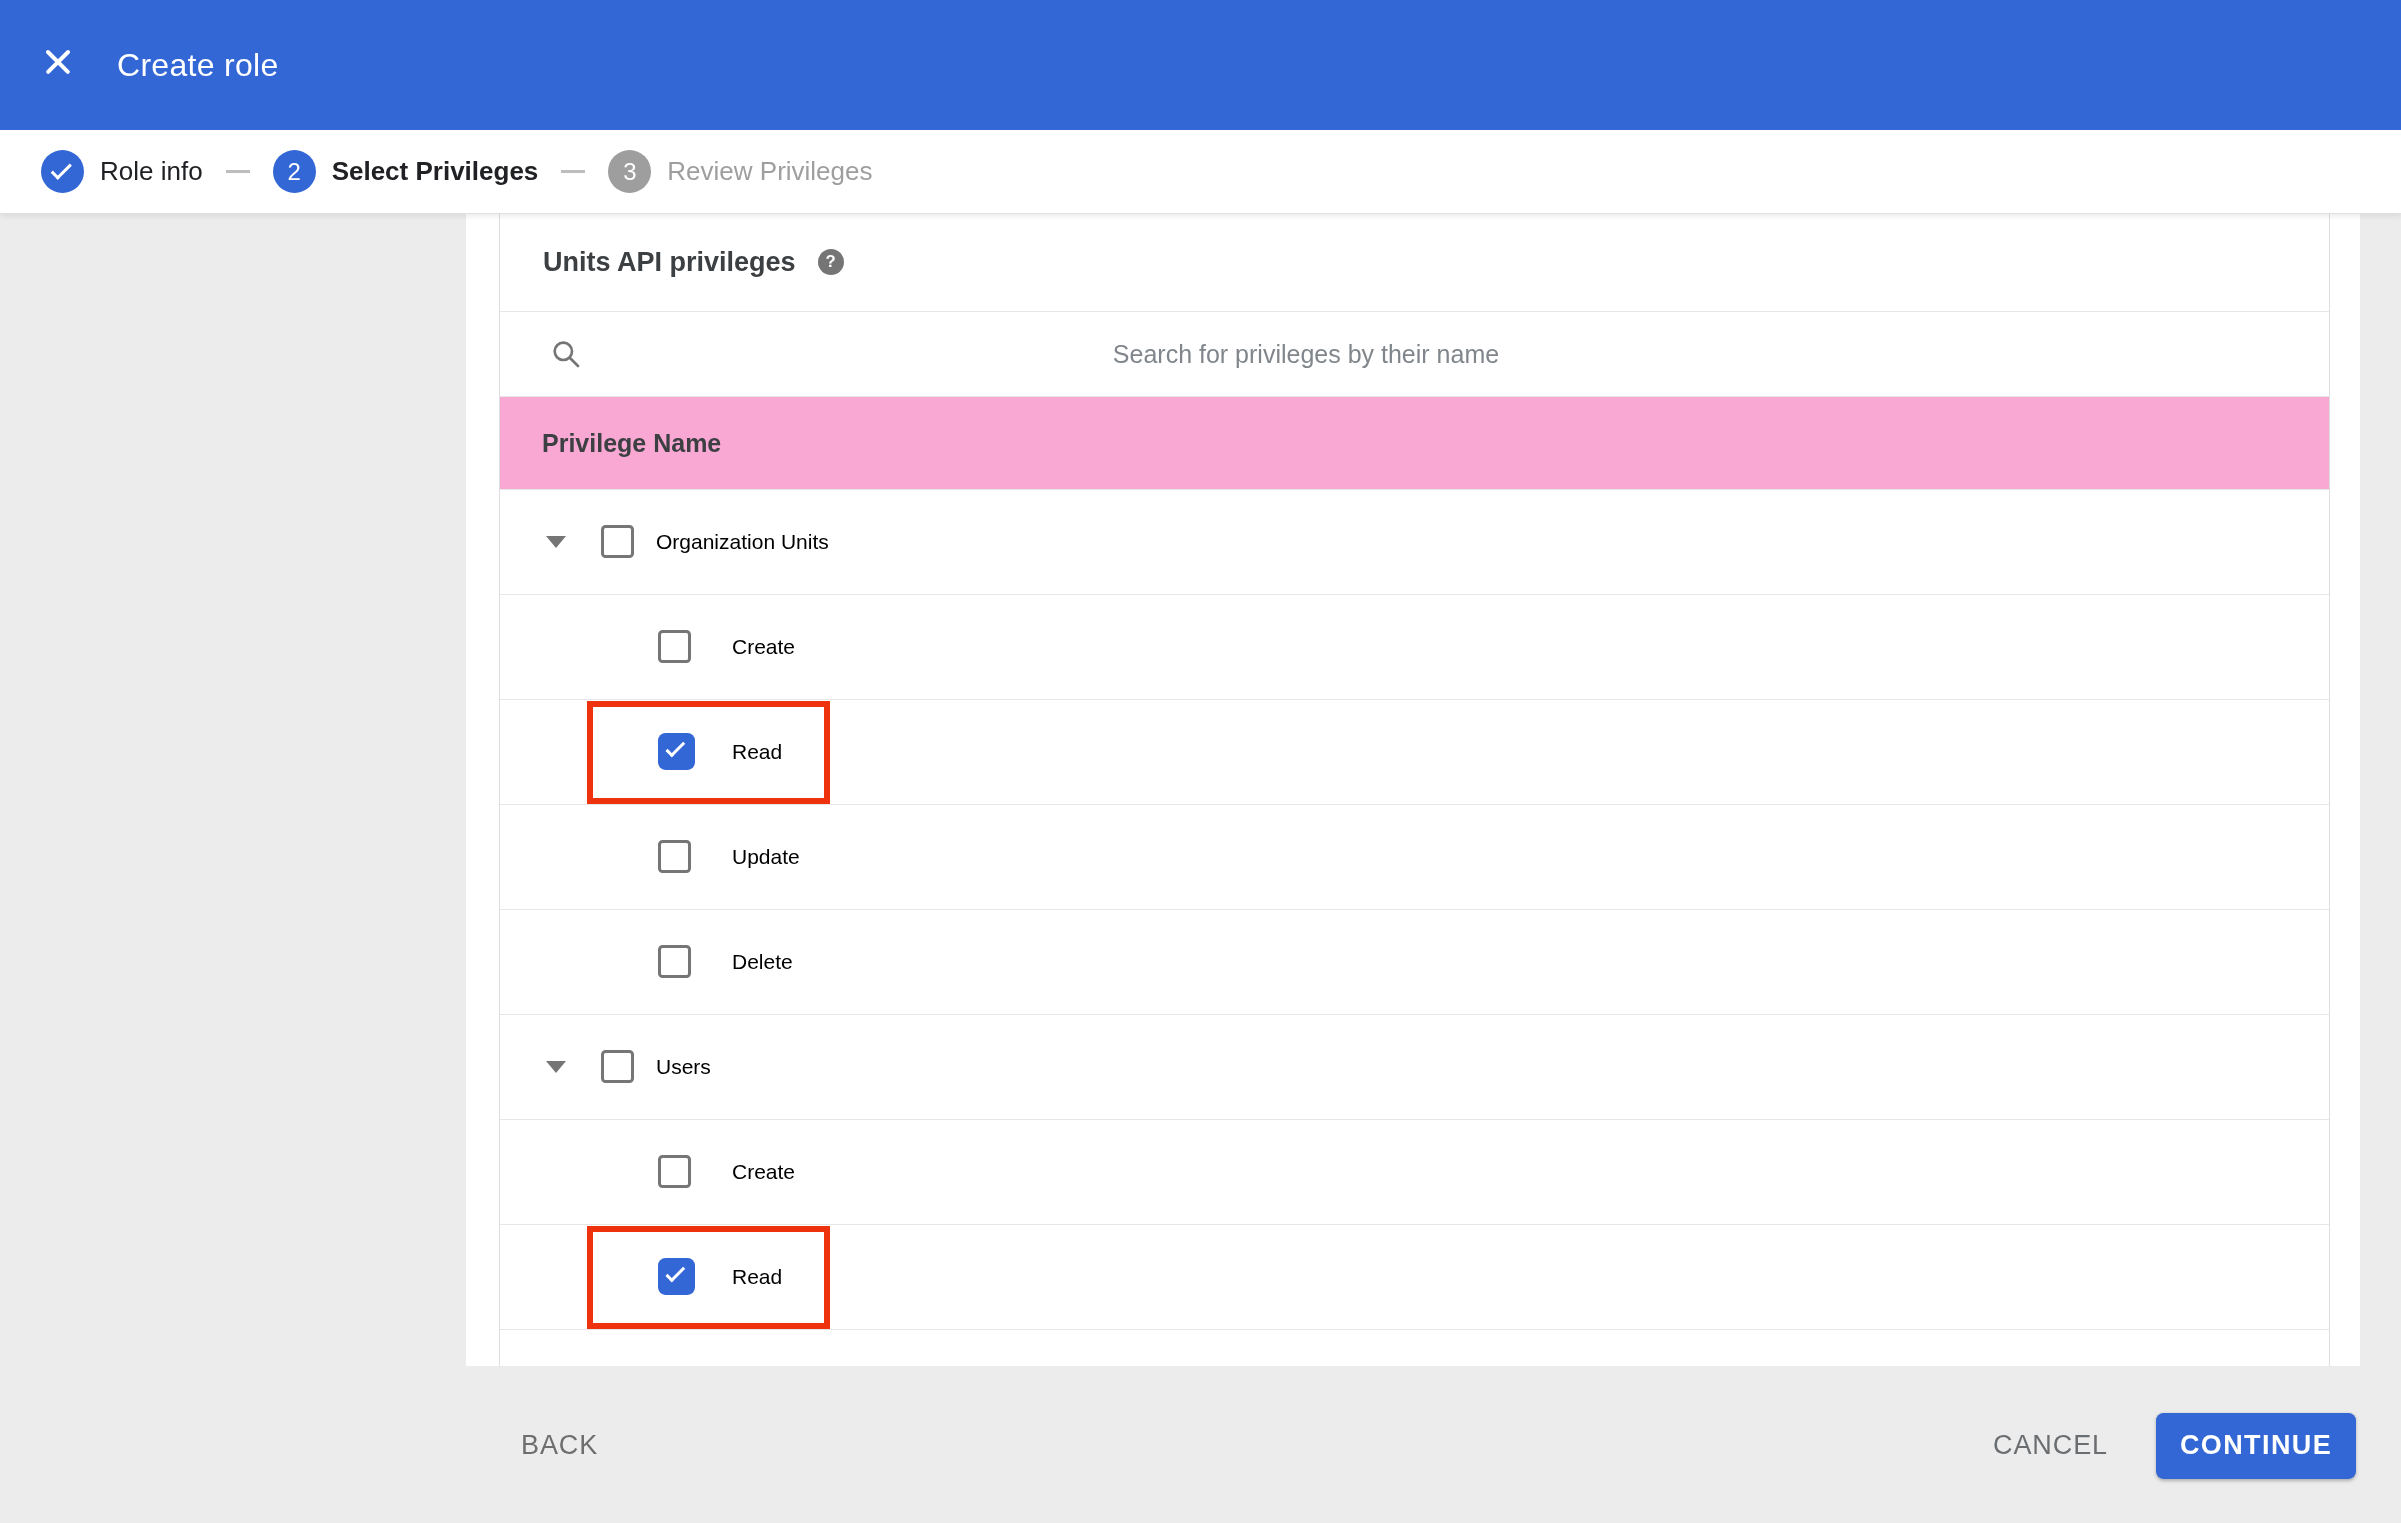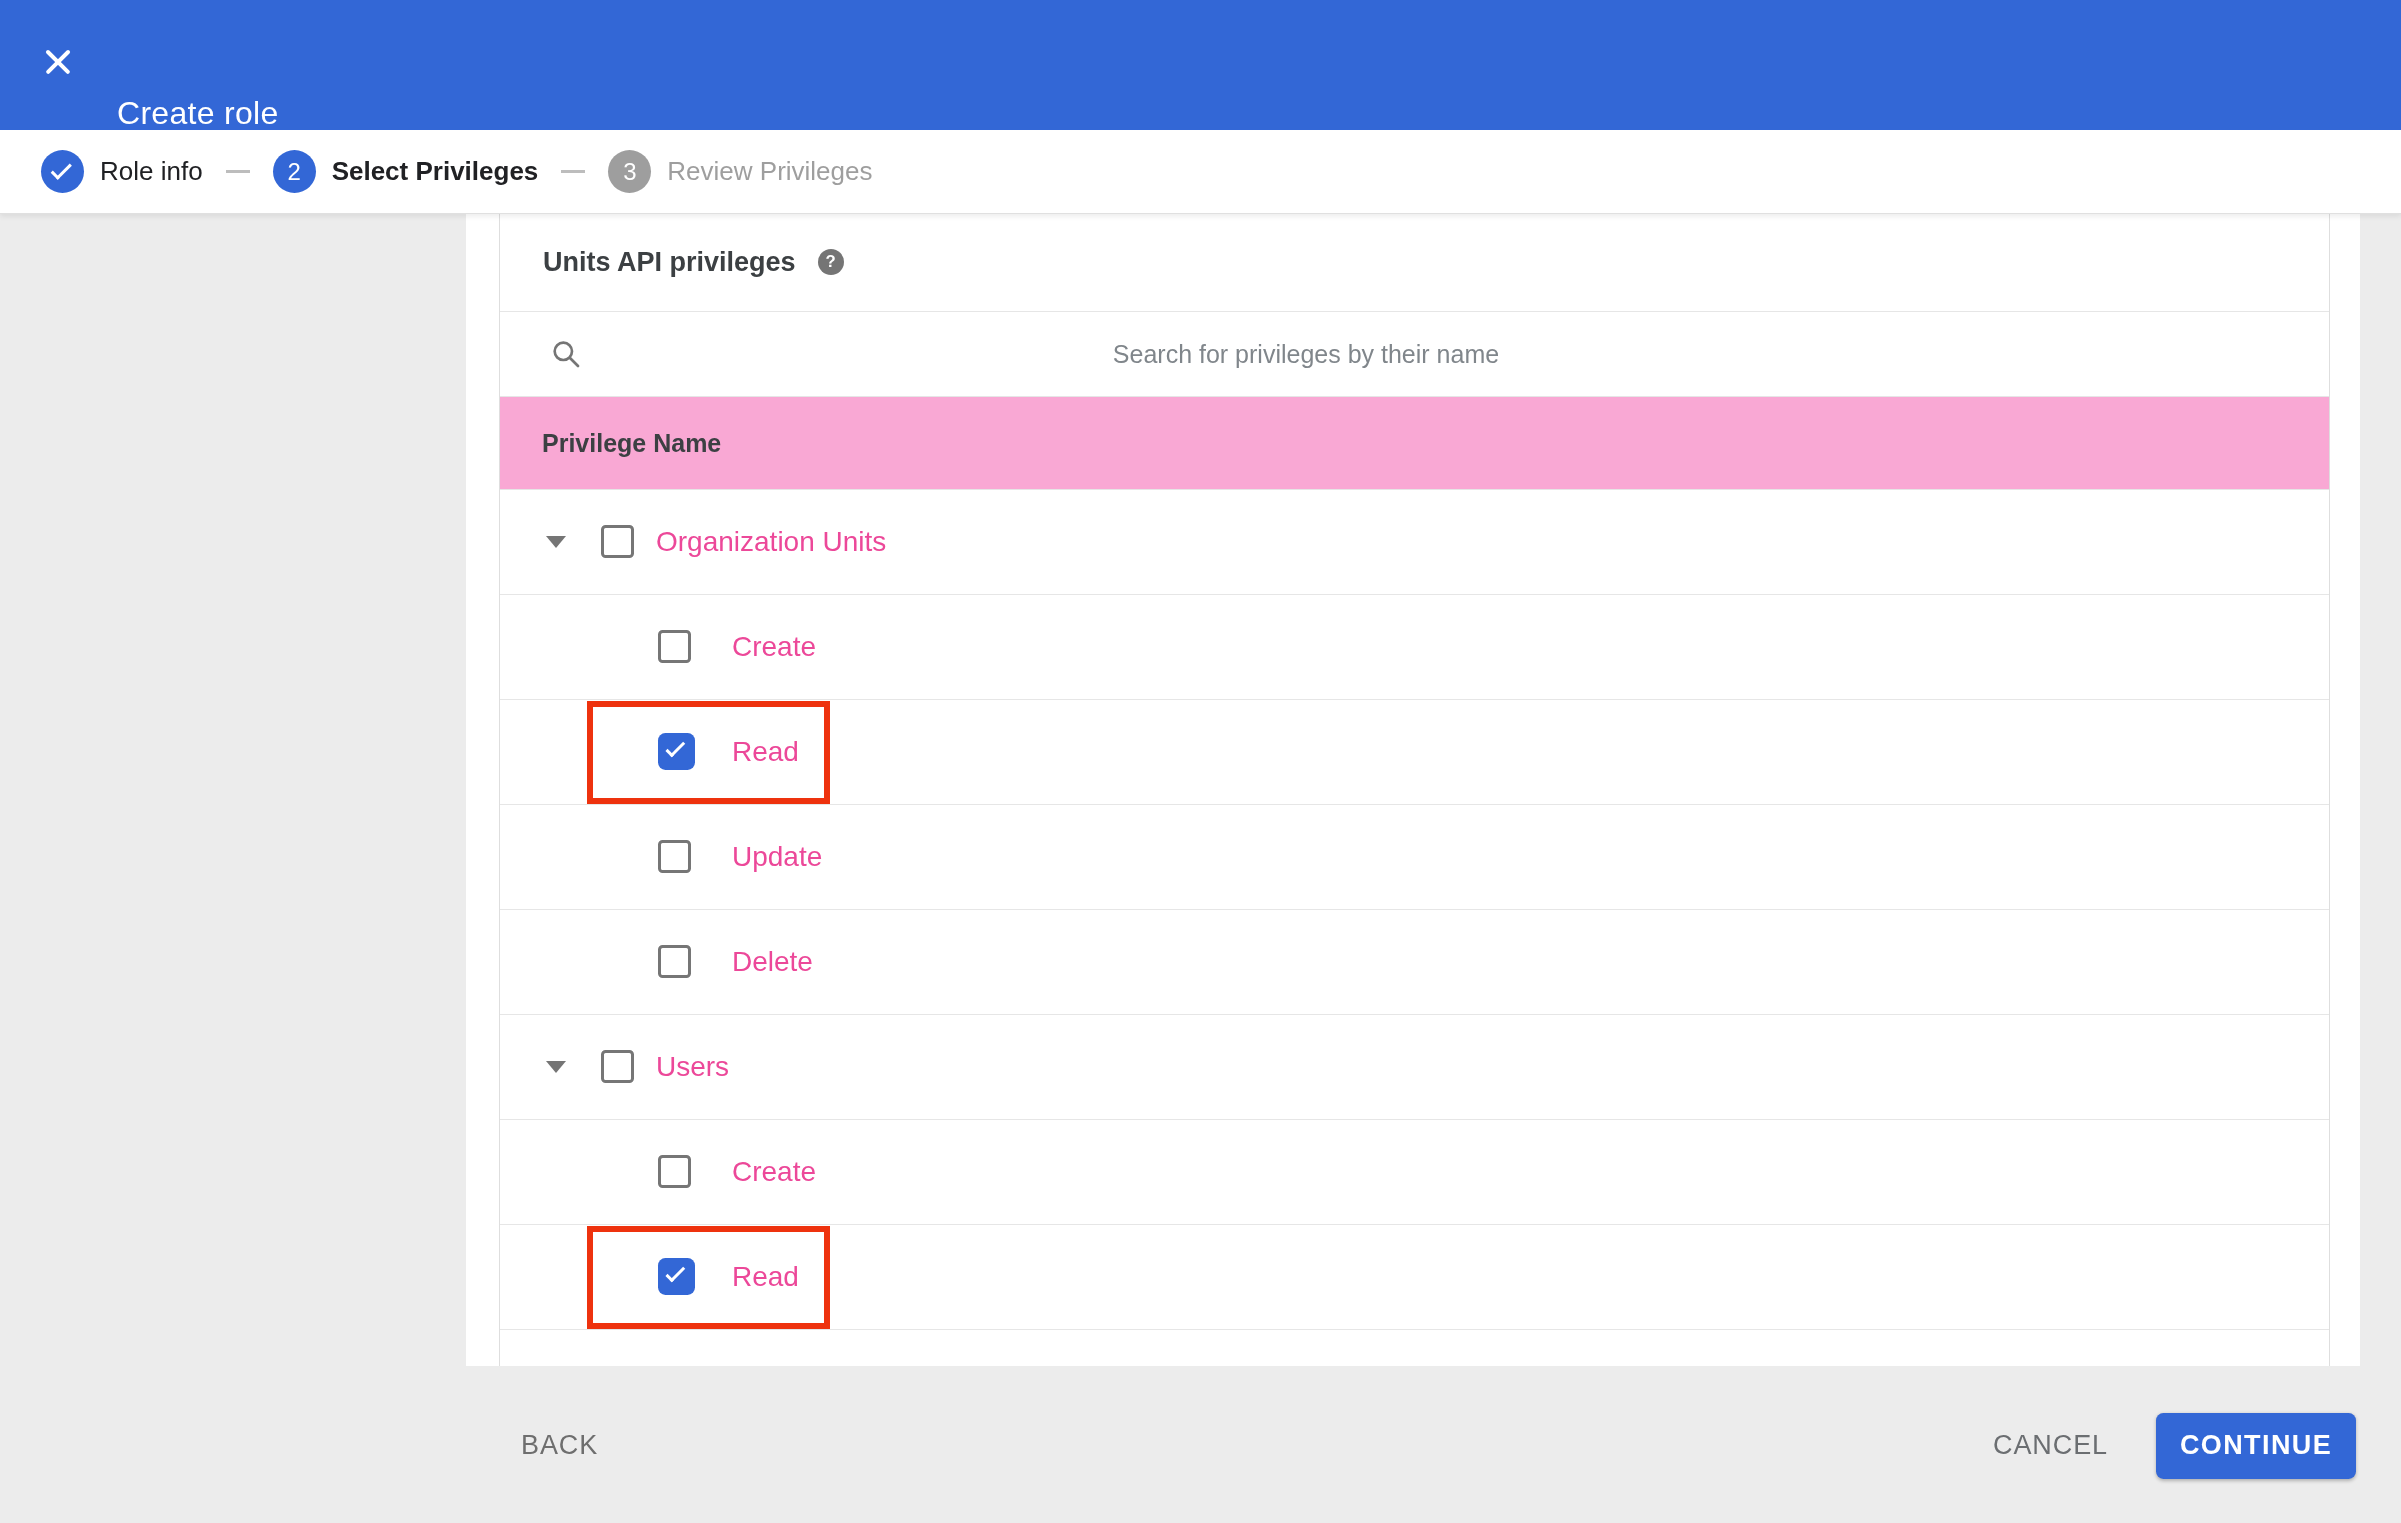--- a/index.html
+++ b/index.html
@@ -6,21 +6,21 @@
   html,body { width:2401px; height:1524px; overflow:hidden; }
   body { font-family:"Liberation Sans","DejaVu Sans",sans-serif; background:#ececec; }
   #app { position:relative; width:2401px; height:1524px; background:#ececec; }
 
   
   .appbar { position:absolute; left:0; top:0; width:2401px; height:130px; background:#3367d6; z-index:10; }
   .close-x { position:absolute; left:42px; top:46px; width:32px; height:32px; cursor:pointer; }
   .close-x i { position:absolute; left:0; top:14px; width:32px; height:3.7px; background:#fff; border-radius:1.9px; }
   .close-x i:first-child { transform:rotate(45deg); }
   .close-x i:last-child  { transform:rotate(-45deg); }
-  .appbar-title { position:absolute; left:117px; top:0; height:130px; line-height:130px; color:#fff; font-size:32px; font-weight:400; letter-spacing:0.3px;margin-top:48px; }
+  .appbar-title { position:absolute; left:117px; top:0; height:130px; line-height:130px; color:#fff; font-size:32px; font-weight:400; letter-spacing:0.3px; }
 
   
   .stepper { position:absolute; left:0; top:130px; width:2401px; height:84px; background:#fff; border-bottom:0.9px solid #e0e0e0; box-shadow:0 2.8px 5.6px rgba(0,0,0,.08); z-index:9; display:flex; align-items:center; padding-left:41px; }
   .step { display:flex; align-items:center; }
   .step-circle { width:43px; height:43px; border-radius:50%; display:flex; align-items:center; justify-content:center; color:#fff; font-size:24px; font-weight:400; margin-right:16px; flex:none; }
   .step-circle.done, .step-circle.active { background:#3367d6; }
   .step-circle.todo { background:#9e9e9e; }
   .step-label { font-size:26px; color:#202124; }
   .step-label.bold { font-weight:700; }
   .step-label.muted { color:#9e9e9e; font-weight:400; }
@@ -45,21 +45,21 @@
   .thead-label { font-size:25px; font-weight:700; color:#3c4043; }
 
   .prow { position:relative; height:105px; border-bottom:1.9px solid #e6e6e6; background:#fff; }
   .prow.stub { height:32px; border-bottom:none; }
   .tri { position:absolute; left:46px; top:50%; margin-top:-6.5px; width:0; height:0; border-left:10.2px solid transparent; border-right:10.2px solid transparent; border-top:12px solid #757575; cursor:pointer; }
   .cb { position:absolute; top:50%; margin-top:-16.7px; width:33px; height:33px; border:3.7px solid #767676; border-radius:4.6px; background:#fff; cursor:pointer; }
   .cb.group-cb { left:101px; }
   .cb.child-cb { left:158px; }
   .cb.checked { margin-top:-18.6px; width:37px; height:37px; border:none; border-radius:7.4px; background:#3367d6; }
   .cb .check-mark { position:absolute; left:8.4px; top:9.3px; width:18.6px; height:9.3px; border-left:3.7px solid #fff; border-bottom:3.7px solid #fff; transform:rotate(-45deg); }
-  .plabel { position:absolute; top:50%; transform:translateY(-50%); font-size:28px; color:#ec4899; white-space:nowrap; }
+  .plabel { position:absolute; top:50%; transform:translateY(-50%); font-size:21px; color:#000000; white-space:nowrap; }
   .plabel.group-label { left:156px; }
   .plabel.child-label { left:212px;margin-left:20px; }
   .hl-box { position:absolute; left:87px; top:0.9px; width:243px; height:103px; border:6.5px solid #ee320e; pointer-events:none; z-index:3; }
 
   
   .footer { position:absolute; left:0; top:1367px; width:2401px; height:113px; background:#ececec; }
   .back-btn { position:absolute; left:521px; top:0; height:157px; display:flex; align-items:center; font-size:27px; font-weight:500; color:#6e6e6e; letter-spacing:0.9px; cursor:pointer; }
   .footer-right { position:absolute; right:45px; top:0; height:157px; display:flex; align-items:center; gap:48px; }
   .cancel-btn { font-size:27px; font-weight:500; color:#6b6e71; letter-spacing:0.9px; cursor:pointer; }
   .continue-btn { width:200px; height:66px; border:none; border-radius:7.4px; background:#3367d6; color:#fff; font-size:27px; font-weight:700; letter-spacing:1.4px; font-family:"Liberation Sans","DejaVu Sans",sans-serif; cursor:pointer; box-shadow:0 1.9px 3.7px rgba(0,0,0,.25); }

